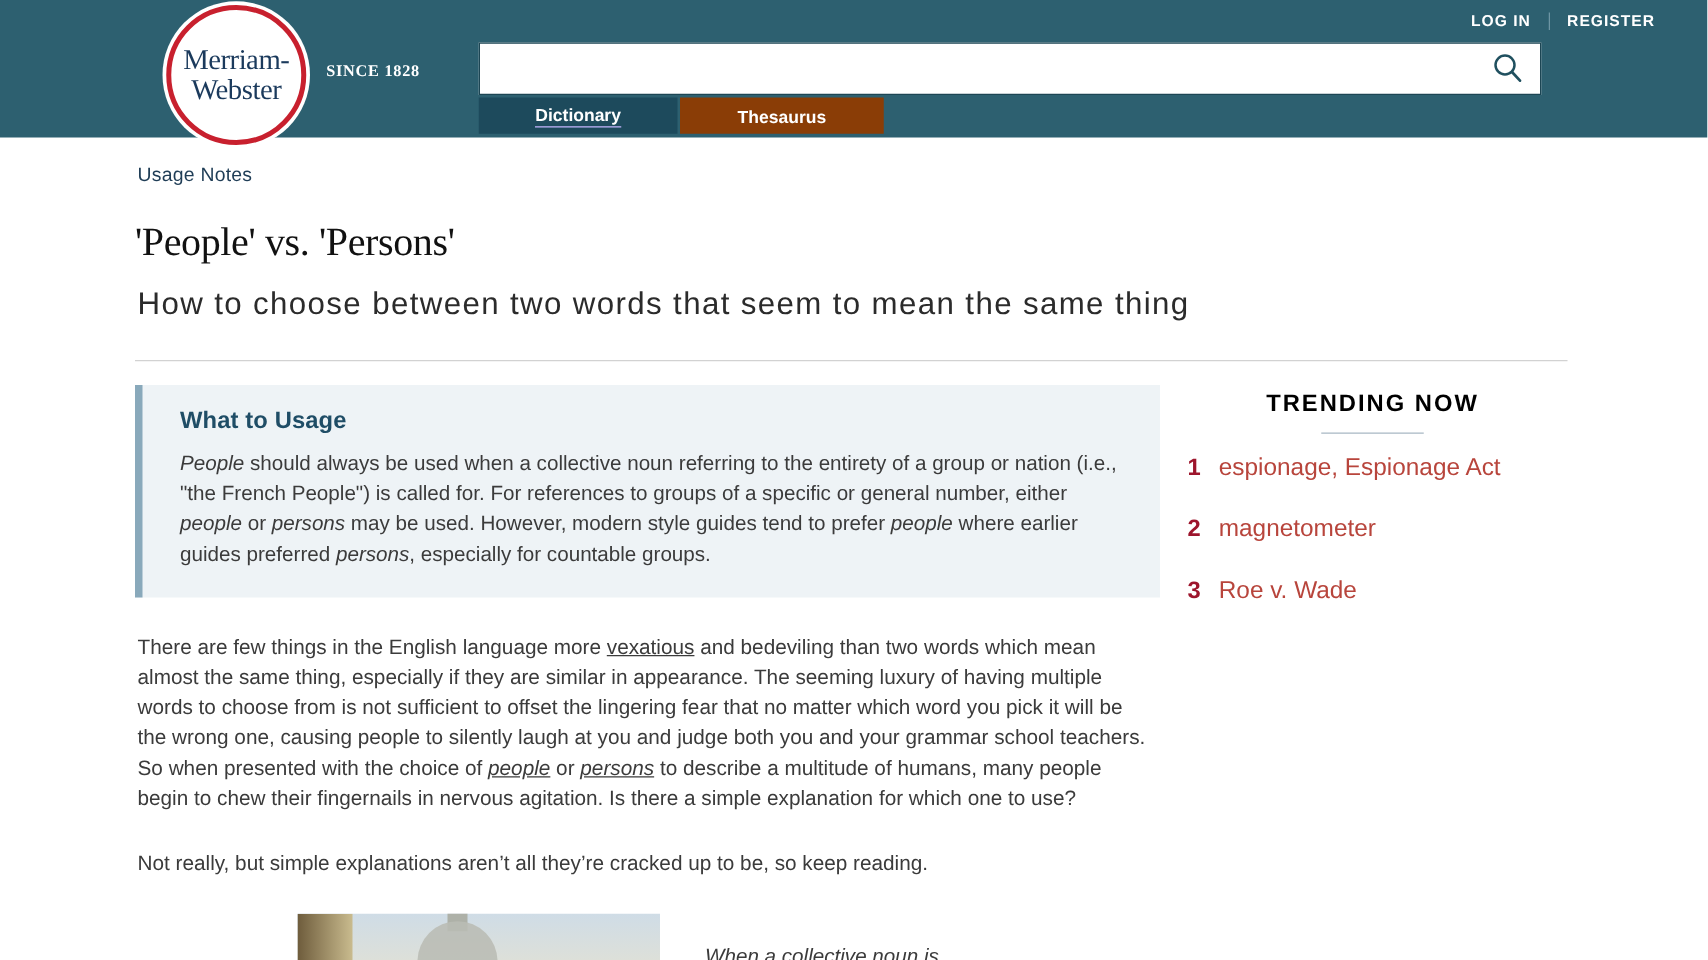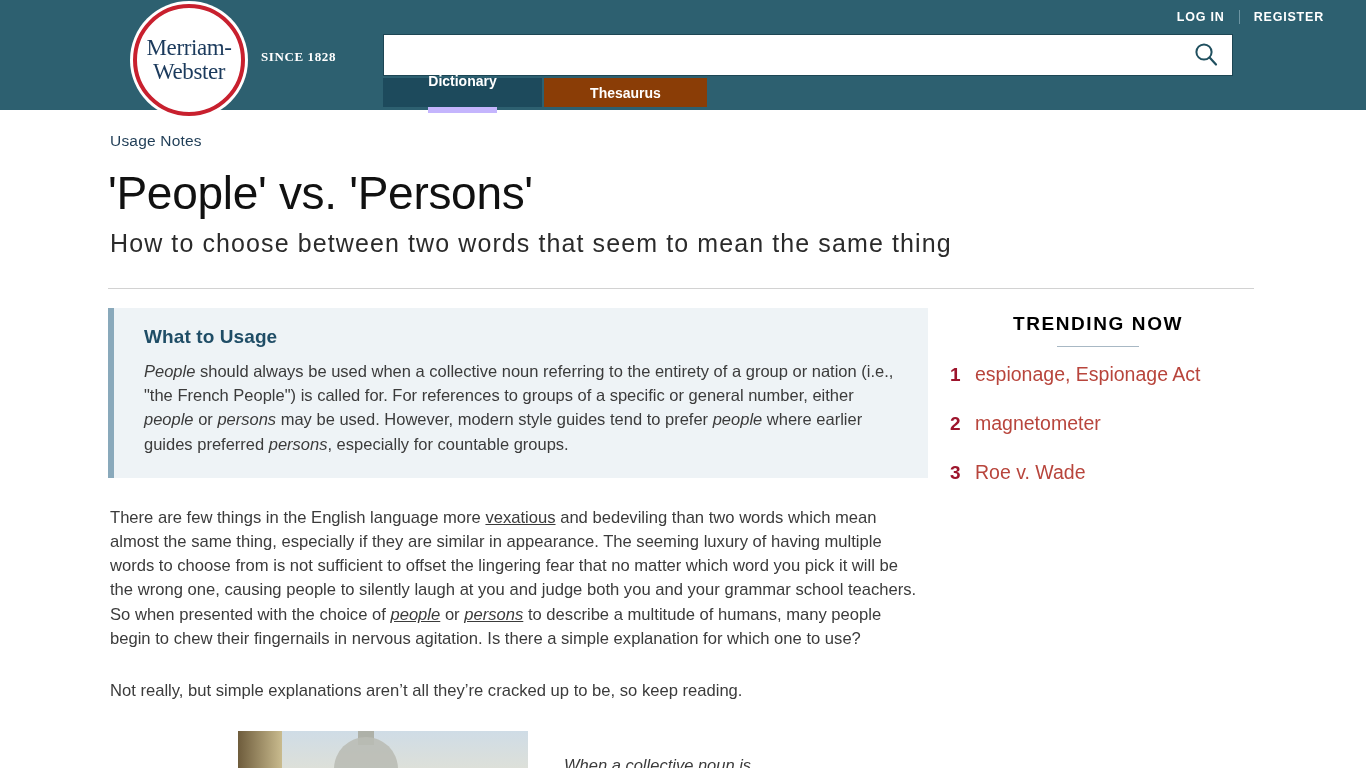--- a/index.html
+++ b/index.html
@@ -162,21 +162,21 @@
     font-weight: 700;
     color: #ffffff;
     cursor: pointer;
     border: none;
     font-family: "Liberation Sans", sans-serif;
   }
   .tab-dictionary {
     width: 159px;
     background: #1d4a5c;
   }
-  .tab-dictionary span { border-bottom: 6px solid #c4b5fd; padding-bottom: 18px; }
+  .tab-dictionary span { border-bottom: 1px solid #c4b5fd; padding-bottom: 1px; }
   .tab-thesaurus {
     width: 163px;
     background: #8a3d06;
     margin-left: 2px;
   }
 
   
   .page {
     position: relative;
     width: 1366px;
@@ -189,22 +189,22 @@
     padding-top: 22px;
   }
 
   .kicker {
     color: #1f3d56;
     font-size: 15.5px;
     letter-spacing: 0.2px;
     margin: 0 0 16px 2px;
   }
   .title {
-    font-family: Liberation Sans, sans-serif;
-    font-size: 46px;
+    font-family: Liberation Serif, serif;
+    font-size: 32px;
     font-weight: 400;
     color: #111111;
     margin: 0 0 6px 0;
     letter-spacing: -0.3px;
     line-height: 54px;
   }
   .subtitle {
     font-size: 25px;
     font-weight: 300;
     color: #2b2b2b;

